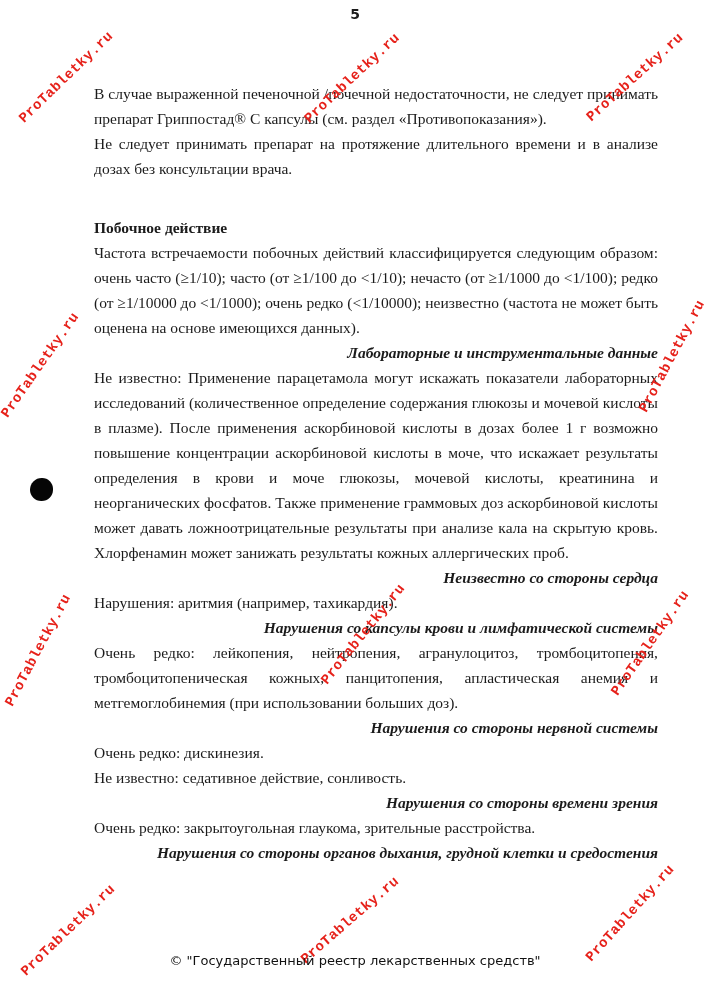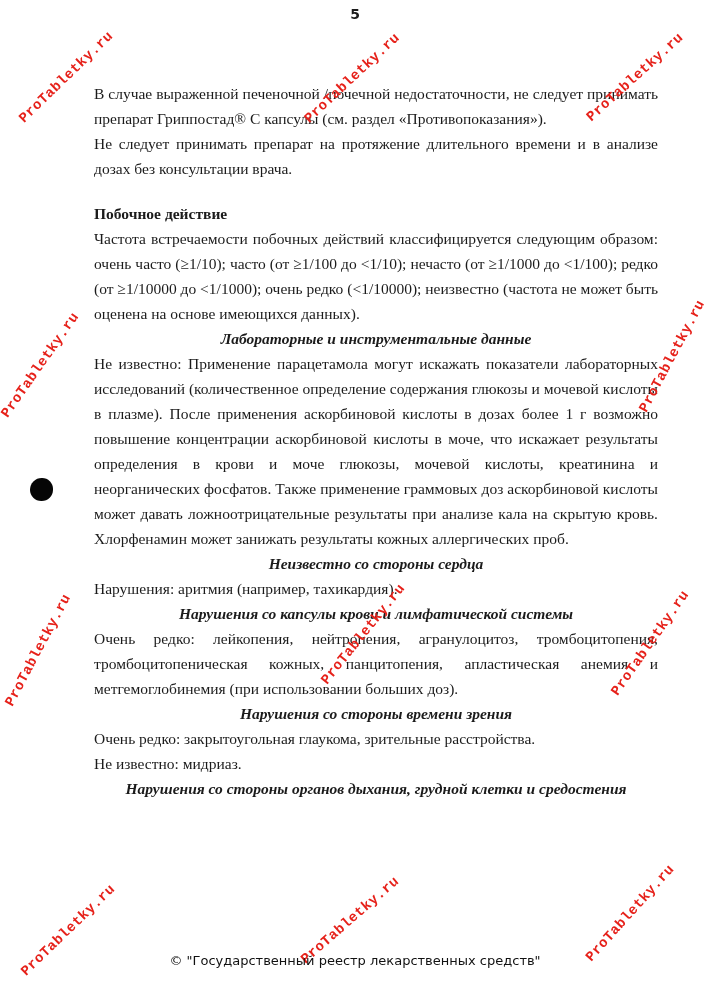--- a/index.html
+++ b/index.html
@@ -26,22 +26,22 @@
   .content {
     position: absolute;
     top: 81px;
     left: 94px;
     width: 564px;
     font-size: 15.5px;
     line-height: 25px;
     text-align: justify;
   }
   .block.heading-bold { font-weight: 700; text-align: left; }
-  .block.heading-bold-italic { font-weight: 700; font-style: italic; text-align: center; }
-  .block.gap-before { margin-top: 20px; }
+  .block.heading-bold-italic { font-weight: 700; font-style: italic; text-align: right; }
+  .block.gap-before { margin-top: 34px; }
   .footer {
     position: absolute;
     top: 953px;
     left: 0;
     width: 100%;
     text-align: center;
     font-family: "DejaVu Sans", sans-serif;
     font-size: 13px;
     color: #111111;
   }
@@ -73,23 +73,25 @@
       <div class="block body">В случае выраженной печеночной /почечной недостаточности, не следует принимать препарат Гриппостад® С капсулы (см. раздел «Противопоказания»).</div>
       <div class="block body">Не следует принимать препарат на протяжение длительного времени и в анализе дозах без консультации врача.</div>
       <div class="block heading-bold gap-before">Побочное действие</div>
       <div class="block body">Частота встречаемости побочных действий классифицируется следующим образом: очень часто (≥1/10); часто (от ≥1/100 до &lt;1/10); нечасто (от ≥1/1000 до &lt;1/100); редко (от ≥1/10000 до &lt;1/1000); очень редко (&lt;1/10000); неизвестно (частота не может быть оценена на основе имеющихся данных).</div>
       <div class="block heading-bold-italic">Лабораторные и инструментальные данные</div>
       <div class="block body">Не известно: Применение парацетамола могут искажать показатели лабораторных исследований (количественное определение содержания глюкозы и мочевой кислоты в плазме). После применения аскорбиновой кислоты в дозах более 1 г возможно повышение концентрации аскорбиновой кислоты в моче, что искажает результаты определения в крови и моче глюкозы, мочевой кислоты, креатинина и неорганических фосфатов. Также применение граммовых доз аскорбиновой кислоты может давать ложноотрицательные результаты при анализе кала на скрытую кровь. Хлорфенамин может занижать результаты кожных аллергических проб.</div>
       <div class="block heading-bold-italic">Неизвестно со стороны сердца</div>
       <div class="block body">Нарушения: аритмия (например, тахикардия).</div>
       <div class="block heading-bold-italic">Нарушения со капсулы крови и лимфатической системы</div>
       <div class="block body">Очень редко: лейкопения, нейтропения, агранулоцитоз, тромбоцитопения, тромбоцитопеническая кожных, панцитопения, апластическая анемия и метгемоглобинемия (при использовании больших доз).</div>
+      <div class="block heading-bold-italic">Нарушения со стороны нервной системы</div>
+      <div class="block body">Очень редко: дискинезия.</div>
+      <div class="block body">Не известно: седативное действие, сонливость.</div>
       <div class="block heading-bold-italic">Нарушения со стороны времени зрения</div>
       <div class="block body">Очень редко: закрытоугольная глаукома, зрительные расстройства.</div>
-      <div class="block body">Не известно: мидриаз.</div>
       <div class="block heading-bold-italic">Нарушения со стороны органов дыхания, грудной клетки и средостения</div>
     </div>
   <div class="ink-dot"></div>
   <div class="watermark-layer" id="watermarks">
       <div class="watermark" style="left: 66px; top: 77px; color: rgb(230, 33, 26); transform: translate(-50%, -50%) rotate(-44deg);">ProTabletky.ru</div>
       <div class="watermark" style="left: 352px; top: 78px; color: rgb(230, 33, 26); transform: translate(-50%, -50%) rotate(-43deg);">ProTabletky.ru</div>
       <div class="watermark" style="left: 635px; top: 77px; color: rgb(230, 33, 26); transform: translate(-50%, -50%) rotate(-42deg);">ProTabletky.ru</div>
       <div class="watermark" style="left: 40px; top: 365px; color: rgb(230, 33, 26); transform: translate(-50%, -50%) rotate(-55deg);">ProTabletky.ru</div>
       <div class="watermark" style="left: 672px; top: 356px; color: rgb(230, 33, 26); transform: translate(-50%, -50%) rotate(-62deg);">ProTabletky.ru</div>
       <div class="watermark" style="left: 38px; top: 650px; color: rgb(230, 33, 26); transform: translate(-50%, -50%) rotate(-62deg);">ProTabletky.ru</div>

